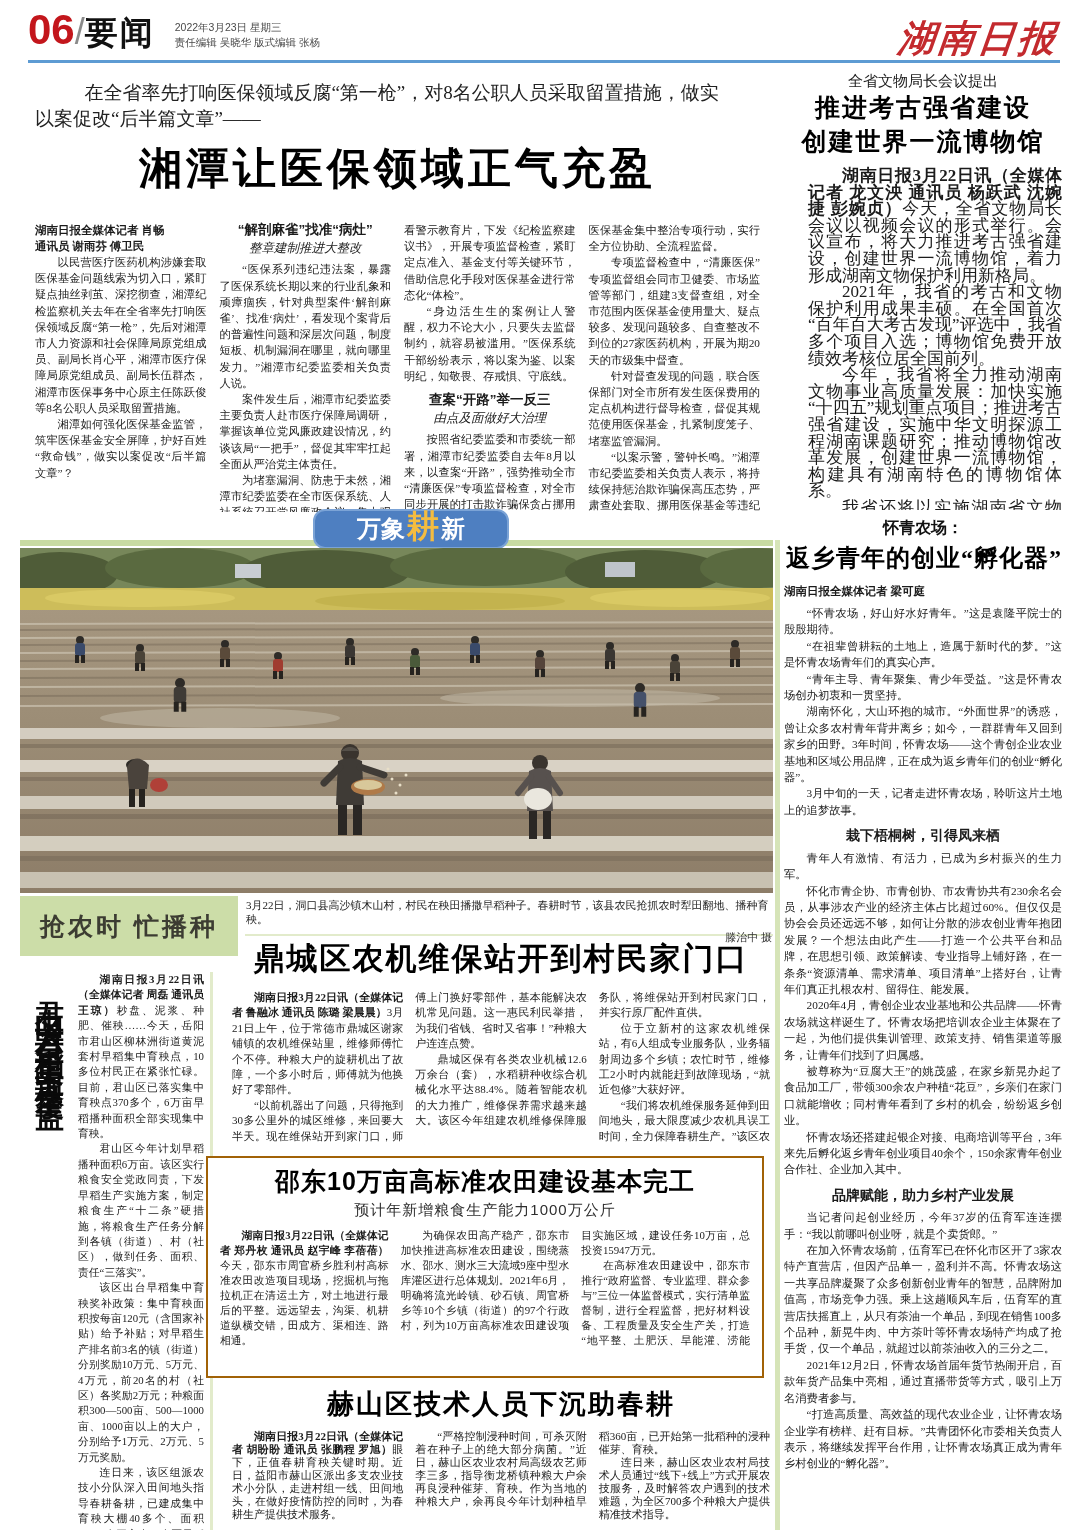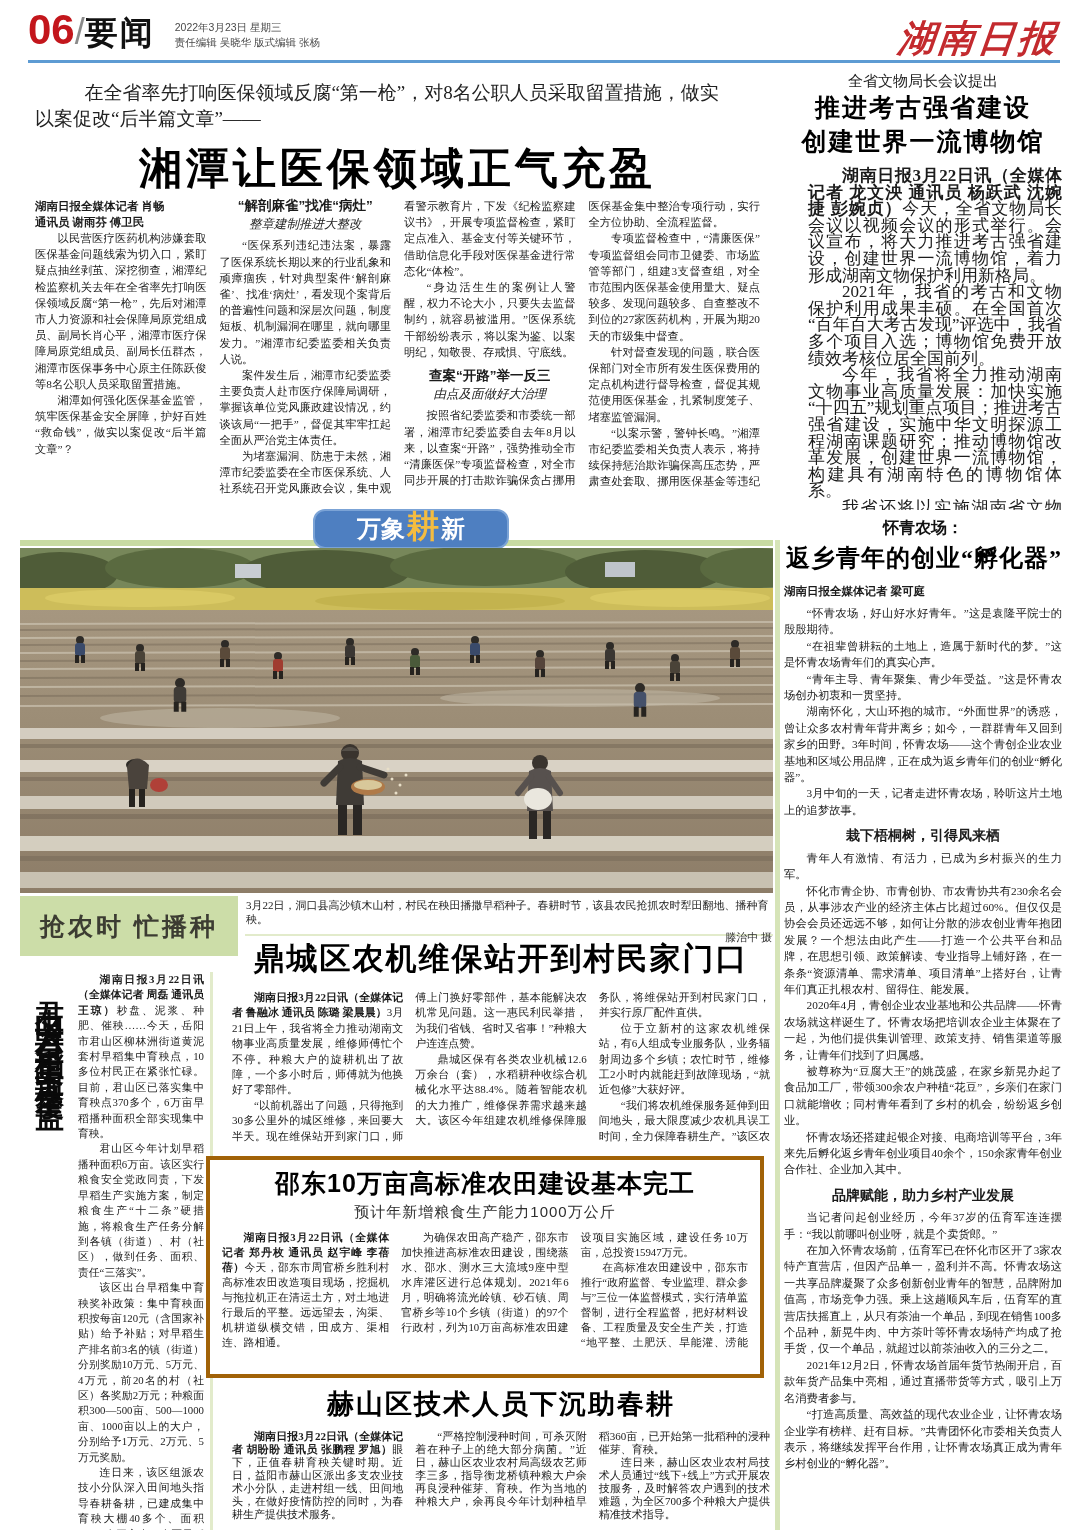--- a/index.html
+++ b/index.html
@@ -22,21 +22,21 @@
   
   .para{text-indent:2em;text-align:justify;}
   .byline{font-weight:bold;}
 
   
   .xiangtan{position:absolute;left:35px;top:80px;width:725px;height:432px;overflow:hidden;}
   .kick{font-size:19px;line-height:26px;color:#222;}
   .kick .k1{text-indent:2.6em;}
   .xt-headline{margin-top:8px;text-align:center;font-size:43px;font-weight:bold;
                letter-spacing:4px;color:#000;}
-  .cols4{margin-top:0;column-count:4;column-gap:13px;height:300px;overflow:hidden;
+  .cols4{margin-top:24px;column-count:4;column-gap:13px;height:300px;overflow:hidden;
          font-size:11.3px;line-height:16.2px;}
   .cols4 .byline{font-size:11.5px;line-height:16px;}
   .sh{margin:8px 0 5px;text-align:center;break-inside:avoid;}
   .sh .l1{font-weight:bold;font-size:13.5px;font-family:"Liberation Sans","DejaVu Sans",sans-serif;}
   .sh .l2{font-size:12.5px;font-style:italic;margin-top:2px;}
 
   
   .museum{position:absolute;left:784px;top:72px;width:278px;height:438px;overflow:hidden;}
   .mu-kick{text-align:center;font-size:15px;color:#222;}
   .mu-h{text-align:center;font-size:25px;font-weight:bold;letter-spacing:2px;line-height:34px;color:#000;}
@@ -68,21 +68,21 @@
           font-family:"Liberation Sans","DejaVu Sans",sans-serif;}
   .jbody{margin-left:56px;height:100%;overflow:hidden;font-size:10.8px;line-height:15.4px;text-align:justify;}
 
   
   .dingcheng{position:absolute;left:232px;top:938px;width:538px;height:214px;overflow:hidden;}
   .dc-h{text-align:center;font-size:31px;font-weight:bold;letter-spacing:2px;color:#000;}
   .cols3{margin-top:10px;column-count:3;column-gap:12px;height:156px;overflow:hidden;
          font-size:11px;line-height:15.4px;}
 
   
-  .shaodong{position:absolute;left:206px;top:1156px;width:558px;height:222px;border:4px solid #a16207;
+  .shaodong{position:absolute;left:206px;top:1156px;width:558px;height:222px;border:2px solid #a16207;
             background:#fff;padding:7px 12px 6px;overflow:hidden;}
   .sd-h{text-align:center;font-size:25px;font-weight:bold;letter-spacing:1px;color:#000;}
   .sd-sub{text-align:center;font-size:15px;color:#2e2e2e;margin-top:3px;letter-spacing:1px;
           font-family:"Liberation Sans","DejaVu Sans",sans-serif;}
   .sd-cols{margin-top:8px;column-count:3;column-gap:12px;height:128px;overflow:hidden;
            font-size:10.8px;line-height:15px;}
 
   
   .heshan{position:absolute;left:232px;top:1386px;width:538px;height:144px;overflow:hidden;}
   .hs-h{text-align:center;font-size:27px;font-weight:bold;letter-spacing:2px;color:#000;}
@@ -363,21 +363,21 @@
           <p class="para">君山区今年计划早稻播种面积6万亩。该区实行粮食安全党政同责，下发早稻生产实施方案，制定粮食生产“十二条”硬措施，将粮食生产任务分解到各镇（街道）、村（社区），做到任务、面积、责任“三落实”。</p>
           <p class="para">该区出台早稻集中育秧奖补政策：集中育秧面积按每亩120元（含国家补贴）给予补贴；对早稻生产排名前3名的镇（街道）分别奖励10万元、5万元、4万元，前20名的村（社区）各奖励2万元；种粮面积300—500亩、500—1000亩、1000亩以上的大户，分别给予1万元、2万元、5万元奖励。</p>
           <p class="para">连日来，该区组派农技小分队深入田间地头指导春耕备耕，已建成集中育秧大棚40多个、面积20000多平方米，全区早稻专业化集中育秧比例较上年提高10%以上。</p>
         </div>
     </div>
   </div>
 
   <div class="dingcheng">
     <div class="dc-h sans">鼎城区农机维保站开到村民家门口</div>
     <div class="cols3">
-      <p class="para"><b>湖南日报3月22日讯（全媒体记者 鲁融冰 通讯员 陈璐 梁晨晨）</b><span>3月21日上午，我省将全力推动湖南文物事业高质量发展，维修师傅忙个不停。种粮大户的旋耕机出了故障，一个多小时后，师傅就为他换好了零部件。</span></p>
+      <p class="para"><b>湖南日报3月22日讯（全媒体记者 鲁融冰 通讯员 陈璐 梁晨晨）</b><span>3月21日上午，位于常德市鼎城区谢家铺镇的农机维保站里，维修师傅忙个不停。种粮大户的旋耕机出了故障，一个多小时后，师傅就为他换好了零部件。</span></p>
       <div>
           <p class="para">“以前机器出了问题，只得拖到30多公里外的城区维修，来回要大半天。现在维保站开到家门口，师傅上门换好零部件，基本能解决农机常见问题。这一惠民利民举措，为我们省钱、省时又省事！”种粮大户连连点赞。</p>
           <p class="para">鼎城区保有各类农业机械12.6万余台（套），水稻耕种收综合机械化水平达88.4%。随着智能农机的大力推广，维修保养需求越来越大。该区今年组建农机维修保障服务队，将维保站开到村民家门口，并实行原厂配件直供。</p>
           <p class="para">位于立新村的这家农机维保站，有6人组成专业服务队，业务辐射周边多个乡镇；农忙时节，维修工2小时内就能赶到故障现场，“就近包修”大获好评。</p>
           <p class="para">“我们将农机维保服务延伸到田间地头，最大限度减少农机具误工时间，全力保障春耕生产。”该区农机部门负责人说，还将同步开展农机保养知识宣传，让农机手用得好、修得快。</p>
         </div>
     </div>
   </div>
 
   <div class="shaodong">

